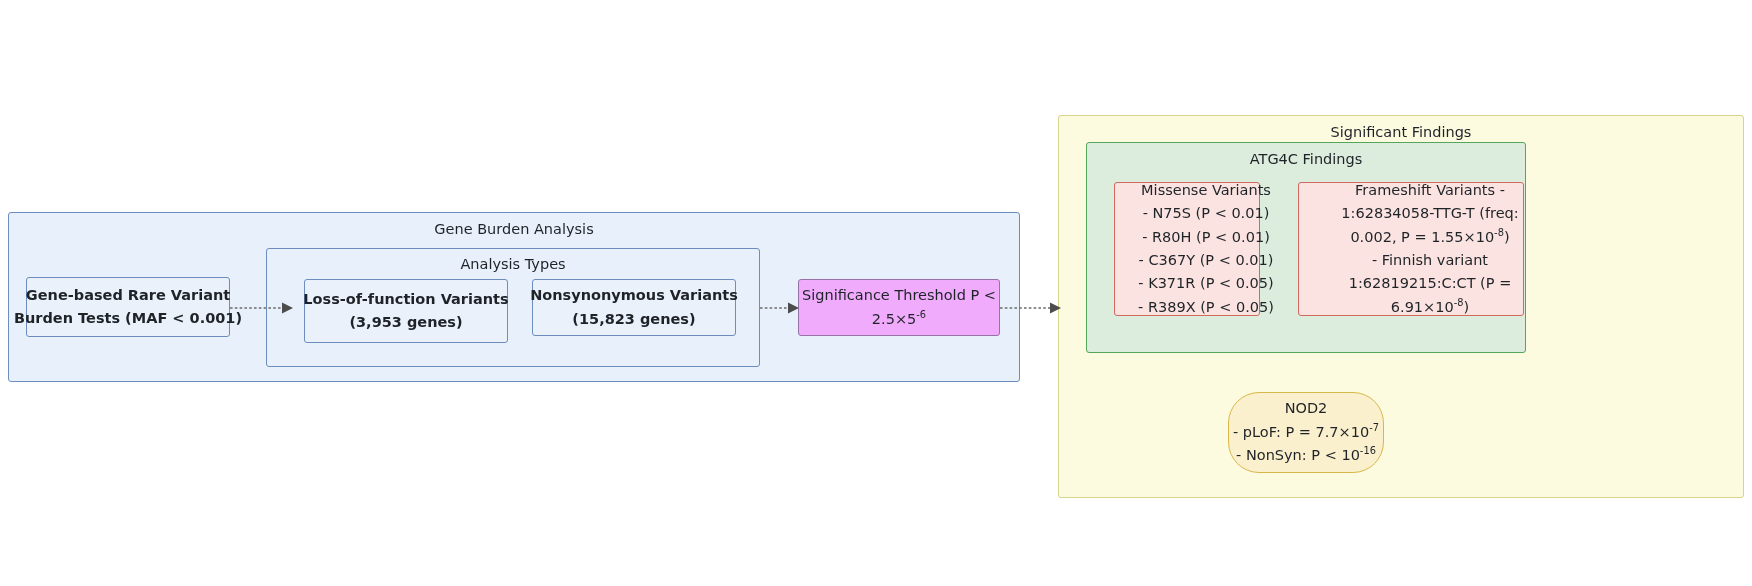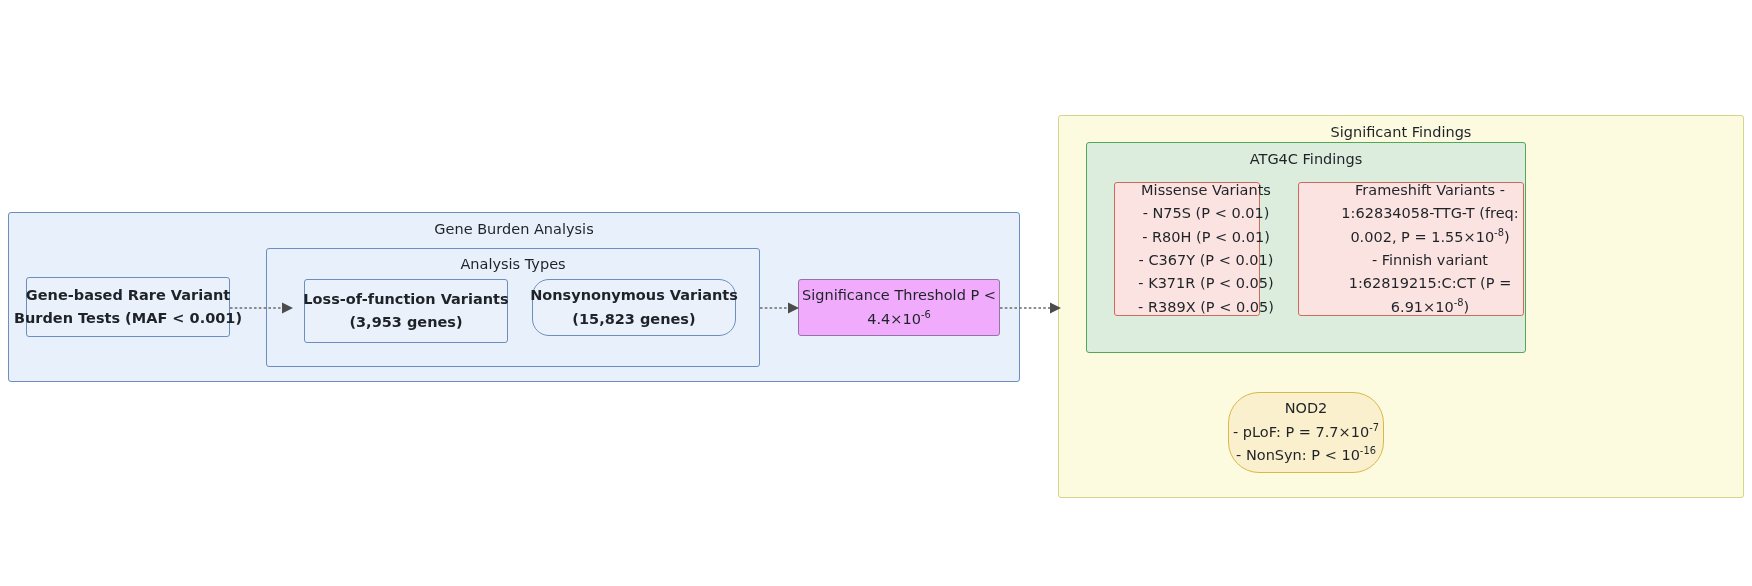--- a/index.html
+++ b/index.html
@@ -93,28 +93,28 @@
 
 <div class="subgraph theme-blue" style="left:266px; top:248px; width:494px; height:119px;">
   <div class="subgraph-title" style="top:7px;">Analysis Types</div>
 </div>
 
 <div class="node theme-bluefill" style="left:292px; top:279px; width:204px; height:64px;margin-left:12px;">
   <span class="ln">Loss-of-function Variants</span>
   <span class="ln">(3,953 genes)</span>
 </div>
 
-<div class="node theme-bluefill" style="left:532px; top:279px; width:204px; height:57px;border-radius:17px;">
+<div class="node theme-bluefill" style="left:532px; top:279px; width:204px; height:57px;">
   <span class="ln">Nonsynonymous Variants</span>
   <span class="ln">(15,823 genes)</span>
 </div>
 
 <div class="node theme-purple" style="left:798px; top:279px; width:202px; height:57px;">
   <span class="ln">Significance Threshold P &lt;</span>
-  <span class="ln"><span>4.4×10</span><sup>-6</sup></span>
+  <span class="ln"><span>2.5×5</span><sup>-6</sup></span>
 </div>
 
 <div class="subgraph theme-yellow" style="left:1058px; top:115px; width:686px; height:383px;">
   <div class="subgraph-title" style="top:8px;">Significant Findings</div>
 </div>
 
 <div class="subgraph theme-green" style="left:1086px; top:142px; width:440px; height:211px;">
   <div class="subgraph-title" style="top:8px;">ATG4C Findings</div>
 </div>
 

